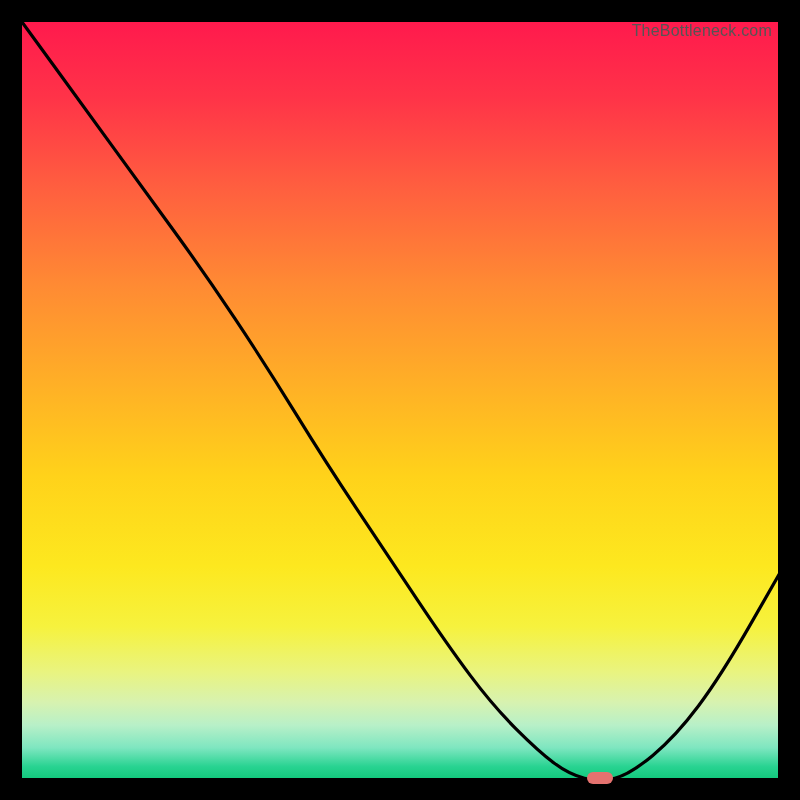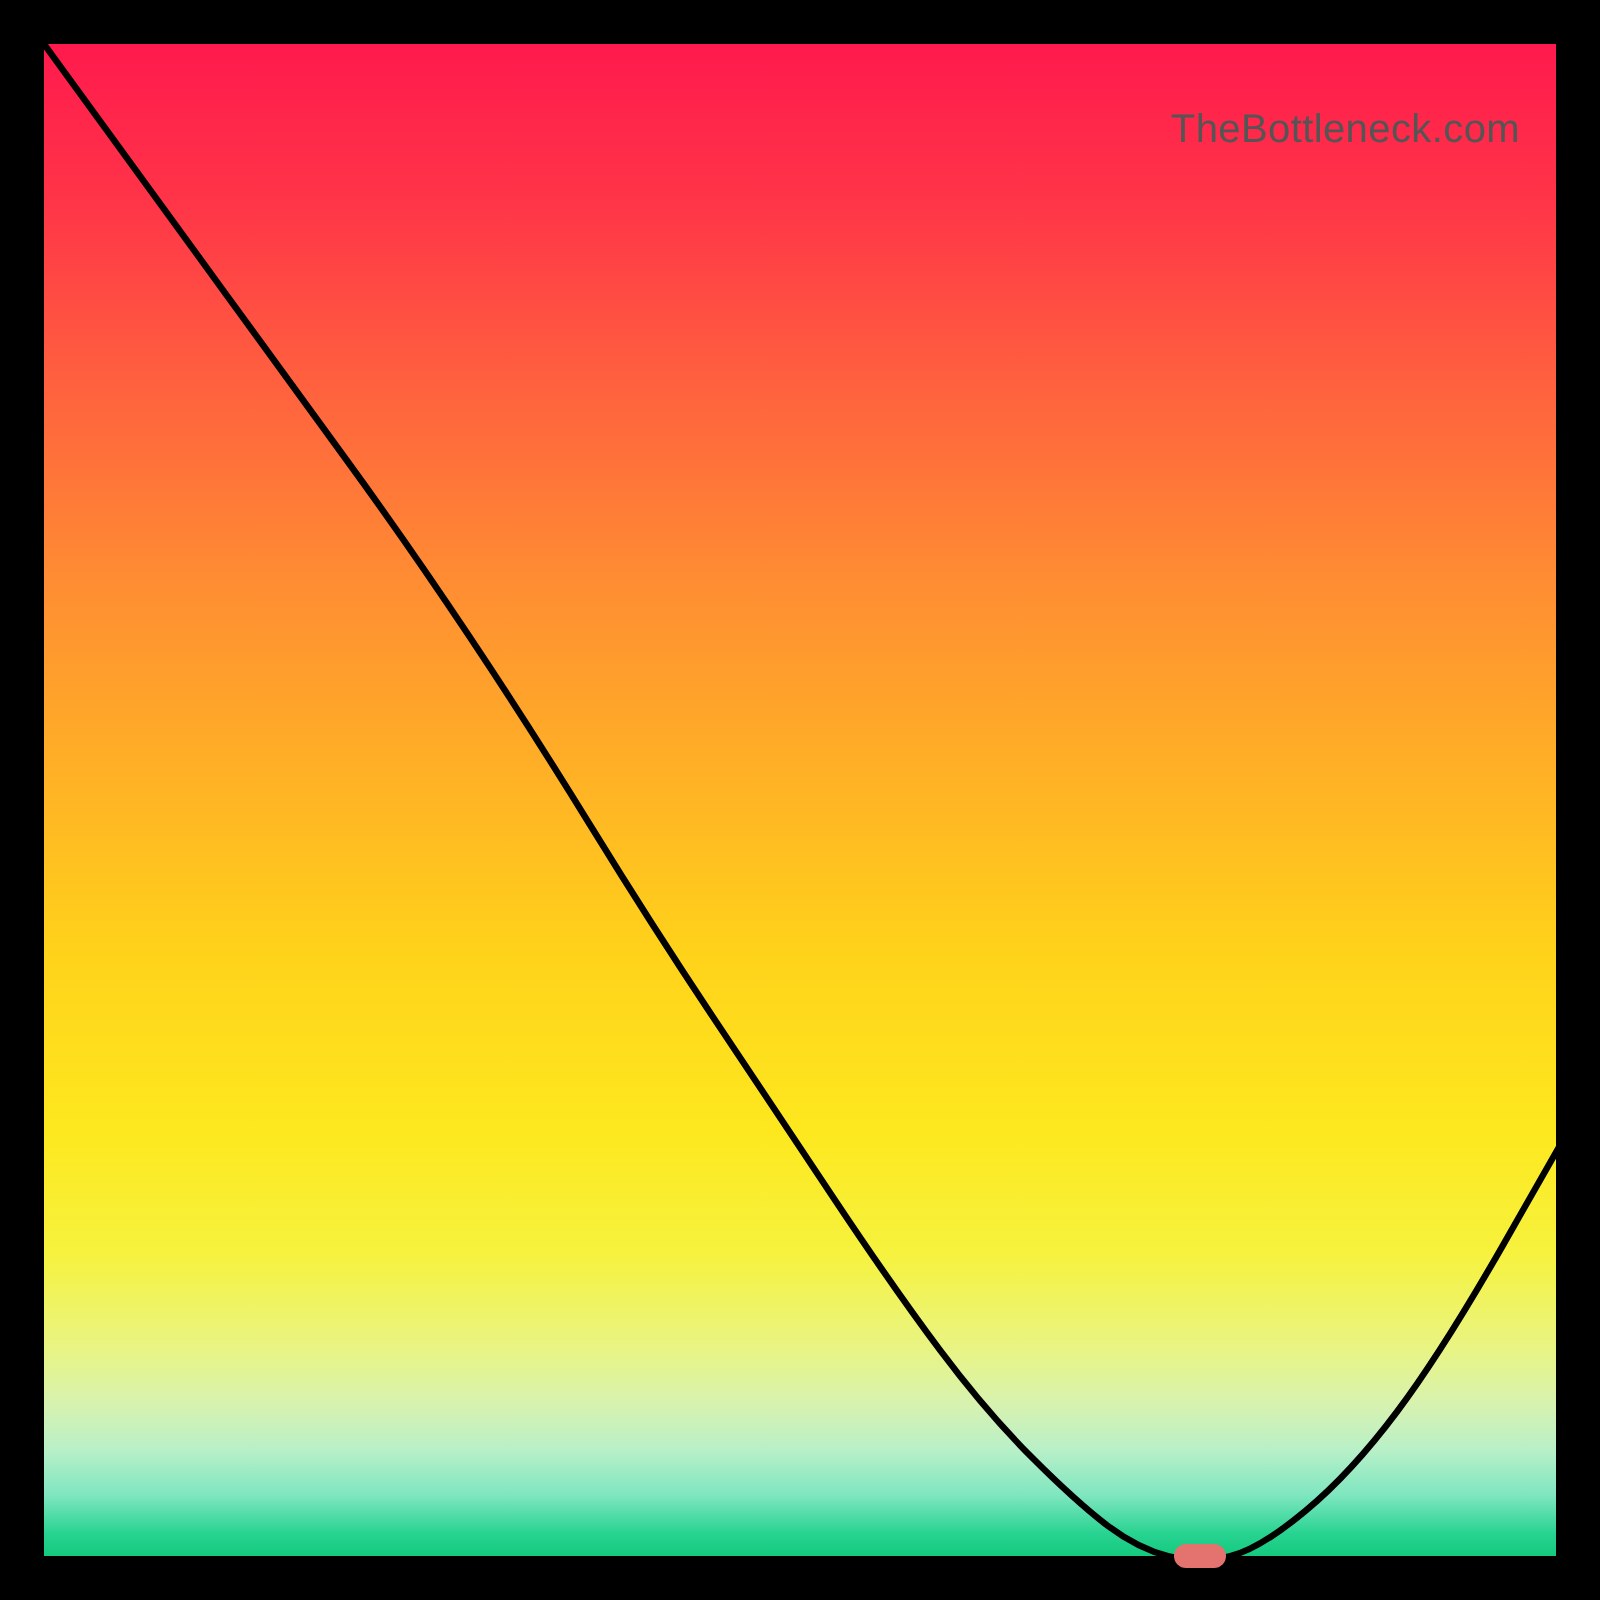--- a/index.html
+++ b/index.html
@@ -33,26 +33,25 @@
       #d7f2b0 90%,
       #b8f0c8 93%,
       #7ee6c0 96%,
       #28d391 98.5%,
       #14c97e 100%
     );
   }
   .watermark {
     position: absolute;
     top: 0px;
-    right: 18px;
-    font-size: 20px;
+    right: 6px;
+    font-size: 16px;
     color: #555;
     letter-spacing: 0.2px;
     user-select: none;
-    margin-top: 32px;
   }
   svg.curve {
     position: absolute;
     left: 0;
     top: 0;
     width: 760px;
     height: 760px;
     pointer-events: none;
   }
   .marker {

